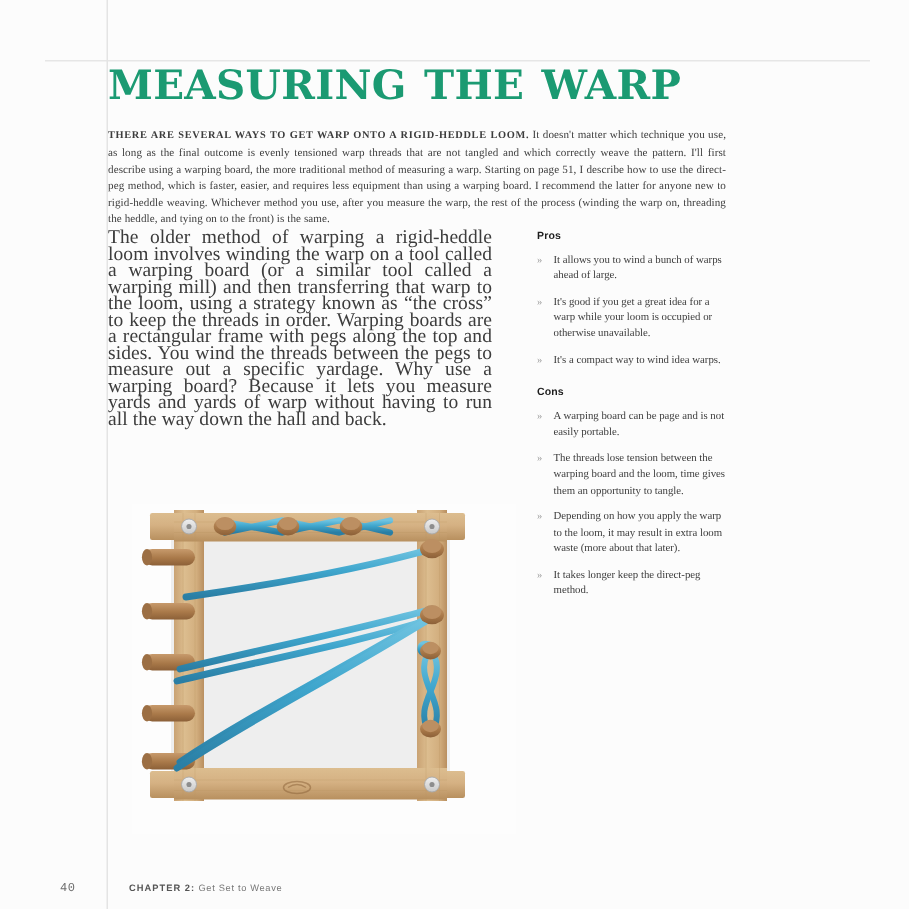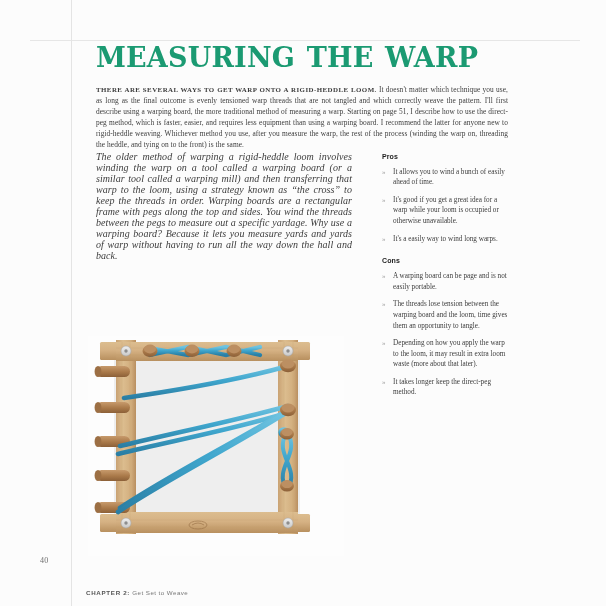--- a/index.html
+++ b/index.html
@@ -11,21 +11,21 @@
     overflow:hidden;
     position:relative;
   }
   .page{position:absolute;inset:0;background:#fcfcfc;}
 
   
   .rule-h{position:absolute;left:30px;top:40px;width:550px;height:1px;background:#e6e6e6;}
   .rule-v{position:absolute;left:71px;top:0;width:1px;height:606px;background:#e4e4e4;}
 
   
-  .content{position:absolute;left:96px;top:44px;width:412px;}
+  .content{position:absolute;left:72px;top:44px;width:412px;}
 
   h1.title{
     font-family:"DejaVu Serif", serif;
     font-weight:700;
     font-size:27px;
     letter-spacing:.2px;
     color:#1b9a72;
     margin:0 0 13px 0;
     line-height:1;
     word-spacing:2px;
@@ -55,27 +55,26 @@
     letter-spacing:-.2px;
   }
   h2.subhead span{display:block;}
 
   
   .cols{display:flex;gap:0;align-items:flex-start;}
   .col-left{width:256px;}
   .col-right{width:126px;margin-left:30px;padding-top:2px;}
 
   p.body{
-    font-size:10px;
+    font-size:13px;
     line-height:11px;
     margin:0;
     text-align:justify;
     color:#3c3c3c;
     letter-spacing:.05px;
-    font-style:italic;
   }
 
   .list-head{
     font-family:"Liberation Sans", sans-serif;
     font-weight:700;
     font-size:7px;
     color:#1d1d1d;
     margin:0 0 7px 0;
     letter-spacing:.1px;
   }
@@ -100,22 +99,22 @@
   .photo{
     position:absolute;
     left:88px;top:336px;
     width:256px;height:220px;
     background:#fdfdfd;
     overflow:hidden;
   }
 
   
   .folio{
-    position:absolute;left:40px;top:556px;
-    font-family:Liberation Serif, serif;
+    position:absolute;left:40px;top:588px;
+    font-family:Liberation Mono, monospace;
     font-size:8px;color:#6e6e6e;letter-spacing:.3px;text-align:right;
   }
   .runhead{
     position:absolute;left:86px;top:589px;
     font-family:"Liberation Sans", sans-serif;
     font-size:6.2px;color:#777;letter-spacing:.45px;
   }
   .runhead b{font-weight:700;color:#555;letter-spacing:.7px;}
 </style>
 </head>
@@ -134,23 +133,23 @@
 
 
     <div class="cols">
       <div class="col-left">
         <p class="body">The older method of warping a rigid-heddle loom involves winding the warp on a tool called a warping board (or a similar tool called a warping mill) and then transferring that warp to the loom, using a strategy known as “the cross” to keep the threads in order. Warping boards are a rectangular frame with pegs along the top and sides. You wind the threads between the pegs to measure out a specific yardage. Why use a warping board? Because it lets you measure yards and yards of warp without having to run all the way down the hall and back.</p>
       </div>
 
       <div class="col-right">
         <div class="list-head">Pros</div>
         <ul class="sidelist">
-          <li><span class="bullet">»</span><span>It allows you to wind a bunch of easily ahead of time.</span></li>
+          <li><span class="bullet">»</span><span>It allows you to wind a bunch of warps ahead of large.</span></li>
           <li><span class="bullet">»</span><span>It's good if you get a great idea for a warp while your loom is occupied or otherwise unavailable.</span></li>
-          <li><span class="bullet">»</span><span>It's a easily way to wind long warps.</span></li>
+          <li><span class="bullet">»</span><span>It's a compact way to wind idea warps.</span></li>
         </ul>
 
         <div class="list-head cons">Cons</div>
         <ul class="sidelist">
           <li><span class="bullet">»</span><span>A warping board can be page and is not easily portable.</span></li>
           <li><span class="bullet">»</span><span>The threads lose tension between the warping board and the loom, time gives them an opportunity to tangle.</span></li>
           <li><span class="bullet">»</span><span>Depending on how you apply the warp to the loom, it may result in extra loom waste (more about that later).</span></li>
           <li><span class="bullet">»</span><span>It takes longer keep the direct-peg method.</span></li>
         </ul>
       </div>

